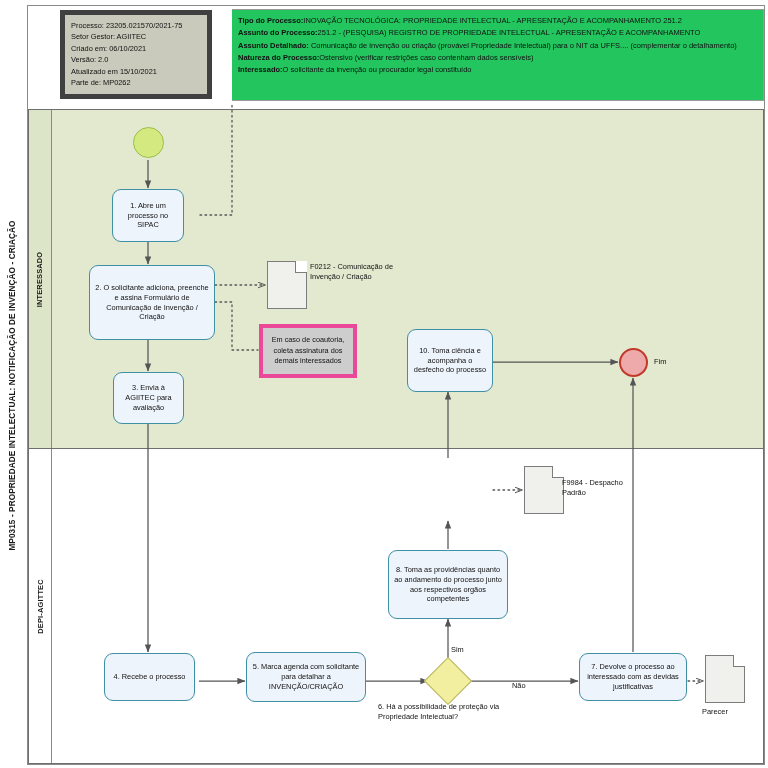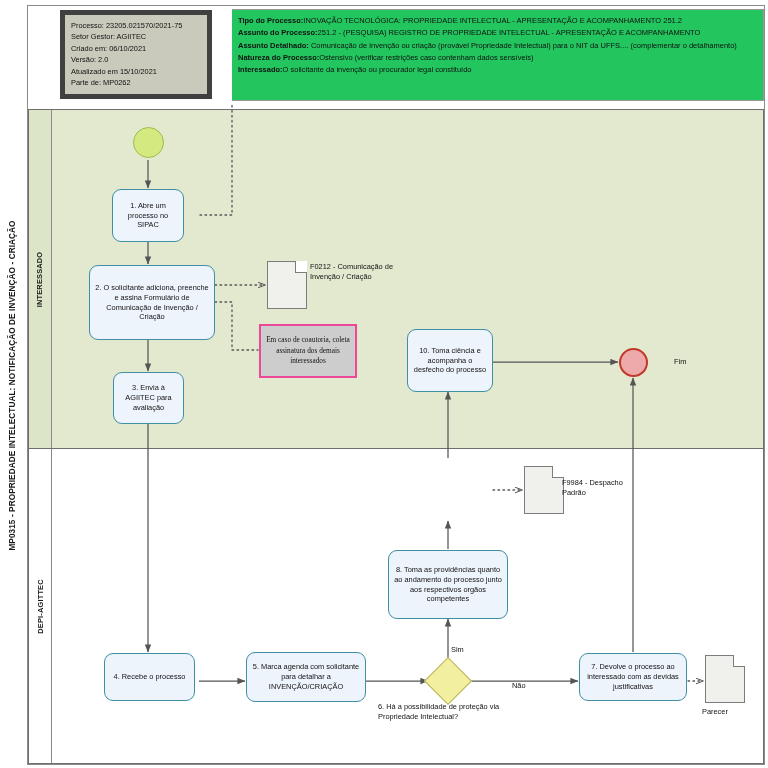--- a/index.html
+++ b/index.html
@@ -53,23 +53,23 @@
   .evt-start{background:#d4ea80;border:1.4px solid #9cbd4a;}
   .evt-end{background:#eeaaaa;border:2.6px solid #c0392b;}
   .gateway{position:absolute;width:34px;height:34px;background:#f2f0a0;
            border:1.4px solid #b5b15a;transform:rotate(45deg);box-sizing:border-box;}
   .doc{position:absolute;box-sizing:border-box;background:#f0f0ec;
        border:1px solid #7c7c7c;}
   .doc::after{content:"";position:absolute;right:-1px;top:-1px;
        width:11px;height:11px;background:#ffffff;
        border-left:1px solid #7c7c7c;border-bottom:1px solid #7c7c7c;}
   .note{position:absolute;box-sizing:border-box;background:#cdcdcd;
-        border:2px solid #ec4899;display:flex;align-items:center;
+        border:4px solid #ec4899;display:flex;align-items:center;
         justify-content:center;text-align:center;font-size:7.3px;color:#111;
-        line-height:1.42;padding:2px 4px;font-family:Liberation Serif, serif;}
+        line-height:1.42;padding:2px 4px;}
   .lbl{position:absolute;font-size:7.4px;color:#111;
        line-height:1.35;}
   .lbl-flow{position:absolute;font-size:7.4px;color:#111;}
 </style>
 </head>
 <body>
 
 <div id="root">
 
   <div class="pool-frame"></div>
@@ -183,21 +183,21 @@
   <div class="lbl" style="left:378px;top:702px;width:140px;">6. Há a possibilidade de proteção via Propriedade Intelectual?</div>
 
   <div class="task" style="left:579px;top:653px;width:108px;height:48px;">7. Devolve o processo ao interessado com as devidas justificativas</div>
 
   <div class="task" style="left:388px;top:550px;width:120px;height:69px;">8. Toma as providências quanto ao andamento do processo junto aos respectivos orgãos competentes</div>
 
 
   <div class="task" style="left:407px;top:329px;width:86px;height:63px;">10. Toma ciência e acompanha o desfecho do processo</div>
 
   <div class="evt evt-end" style="left:619px;top:348px;width:29px;height:29px;"></div>
-  <div class="lbl-flow" style="left:654px;top:357px;margin-left:20px;">Fim</div>
+  <div class="lbl-flow" style="left:654px;top:357px;">Fim</div>
 
   <div class="doc" style="left:267px;top:261px;width:40px;height:48px;"></div>
   <div class="lbl" style="left:310px;top:262px;width:100px;">F0212 - Comunicação de Invenção / Criação</div>
 
   <div class="note" style="left:259px;top:324px;width:98px;height:54px;">Em caso de coautoria, coleta assinatura dos demais interessados</div>
 
   <div class="doc" style="left:524px;top:466px;width:40px;height:48px;"></div>
   <div class="lbl" style="left:562px;top:478px;width:72px;">F9984 - Despacho Padrão</div>
 
   <div class="doc" style="left:705px;top:655px;width:40px;height:48px;"></div>

